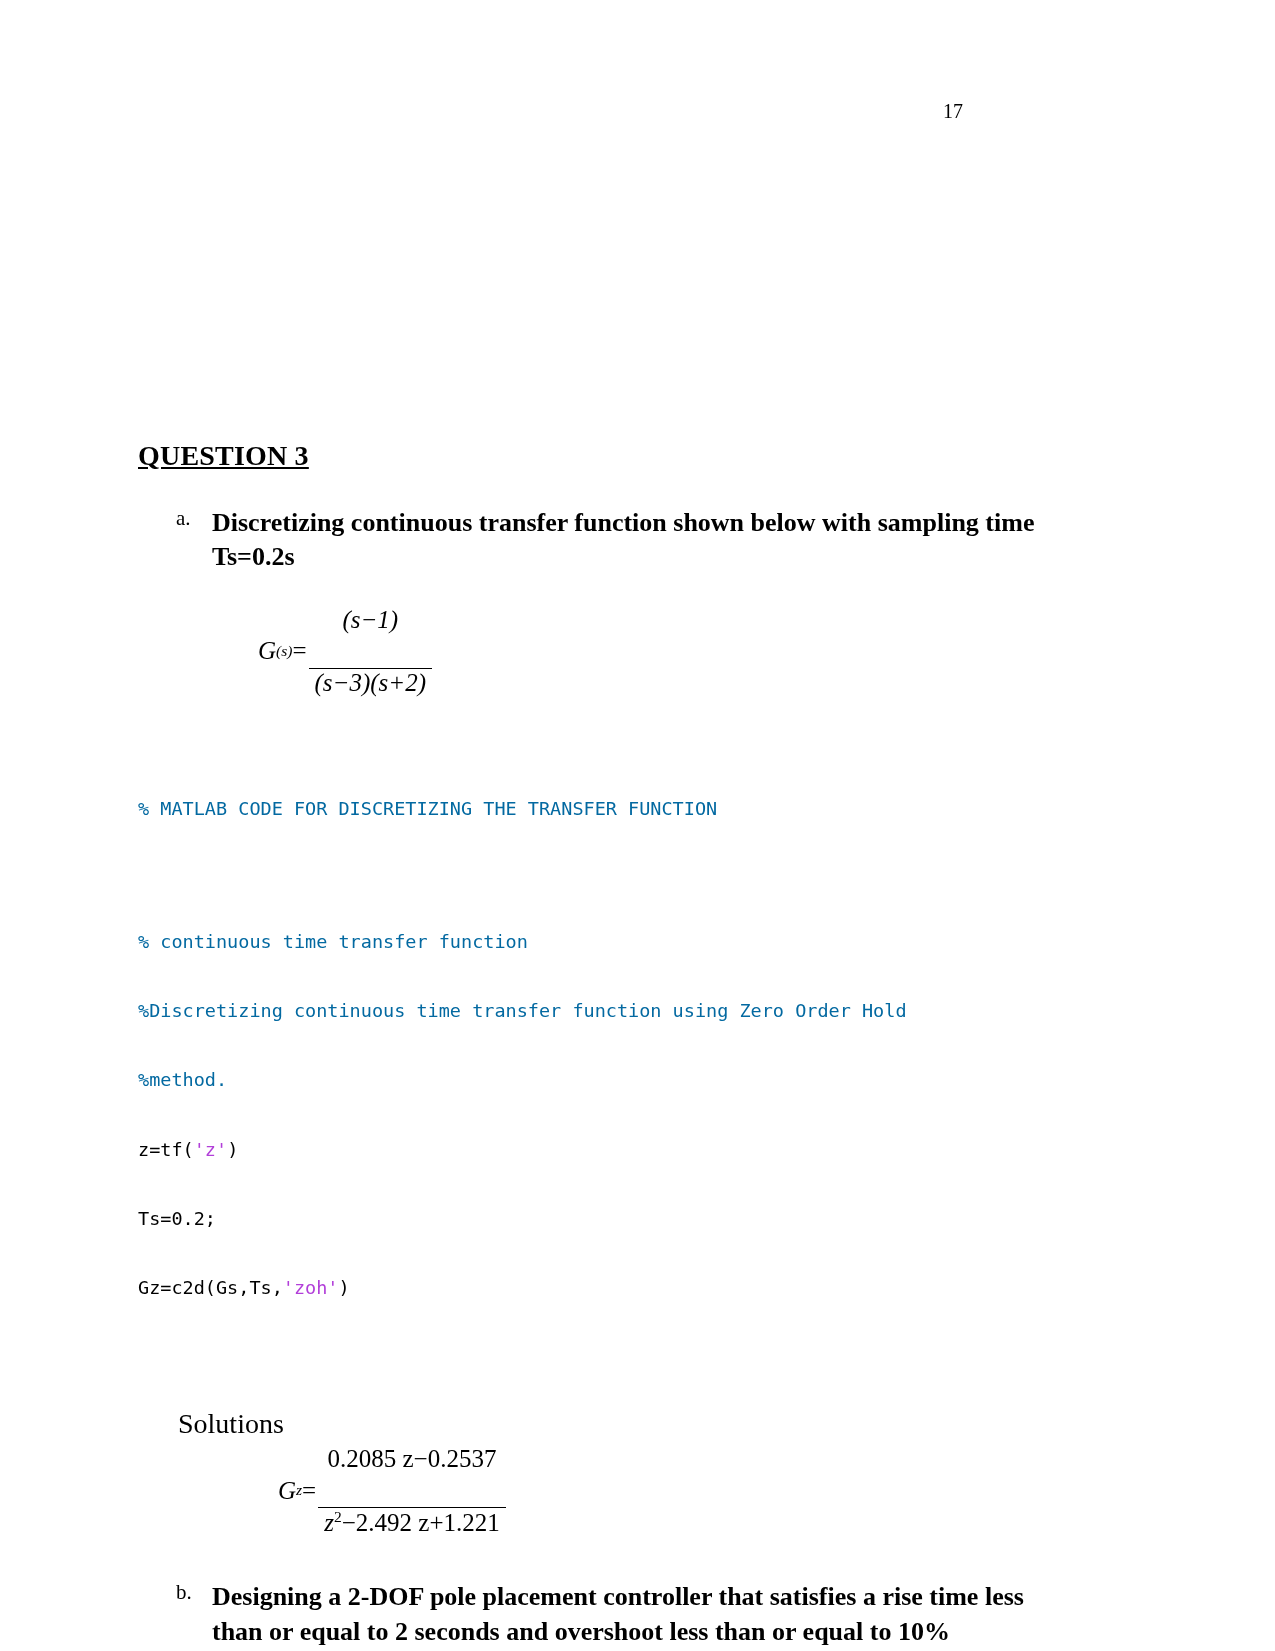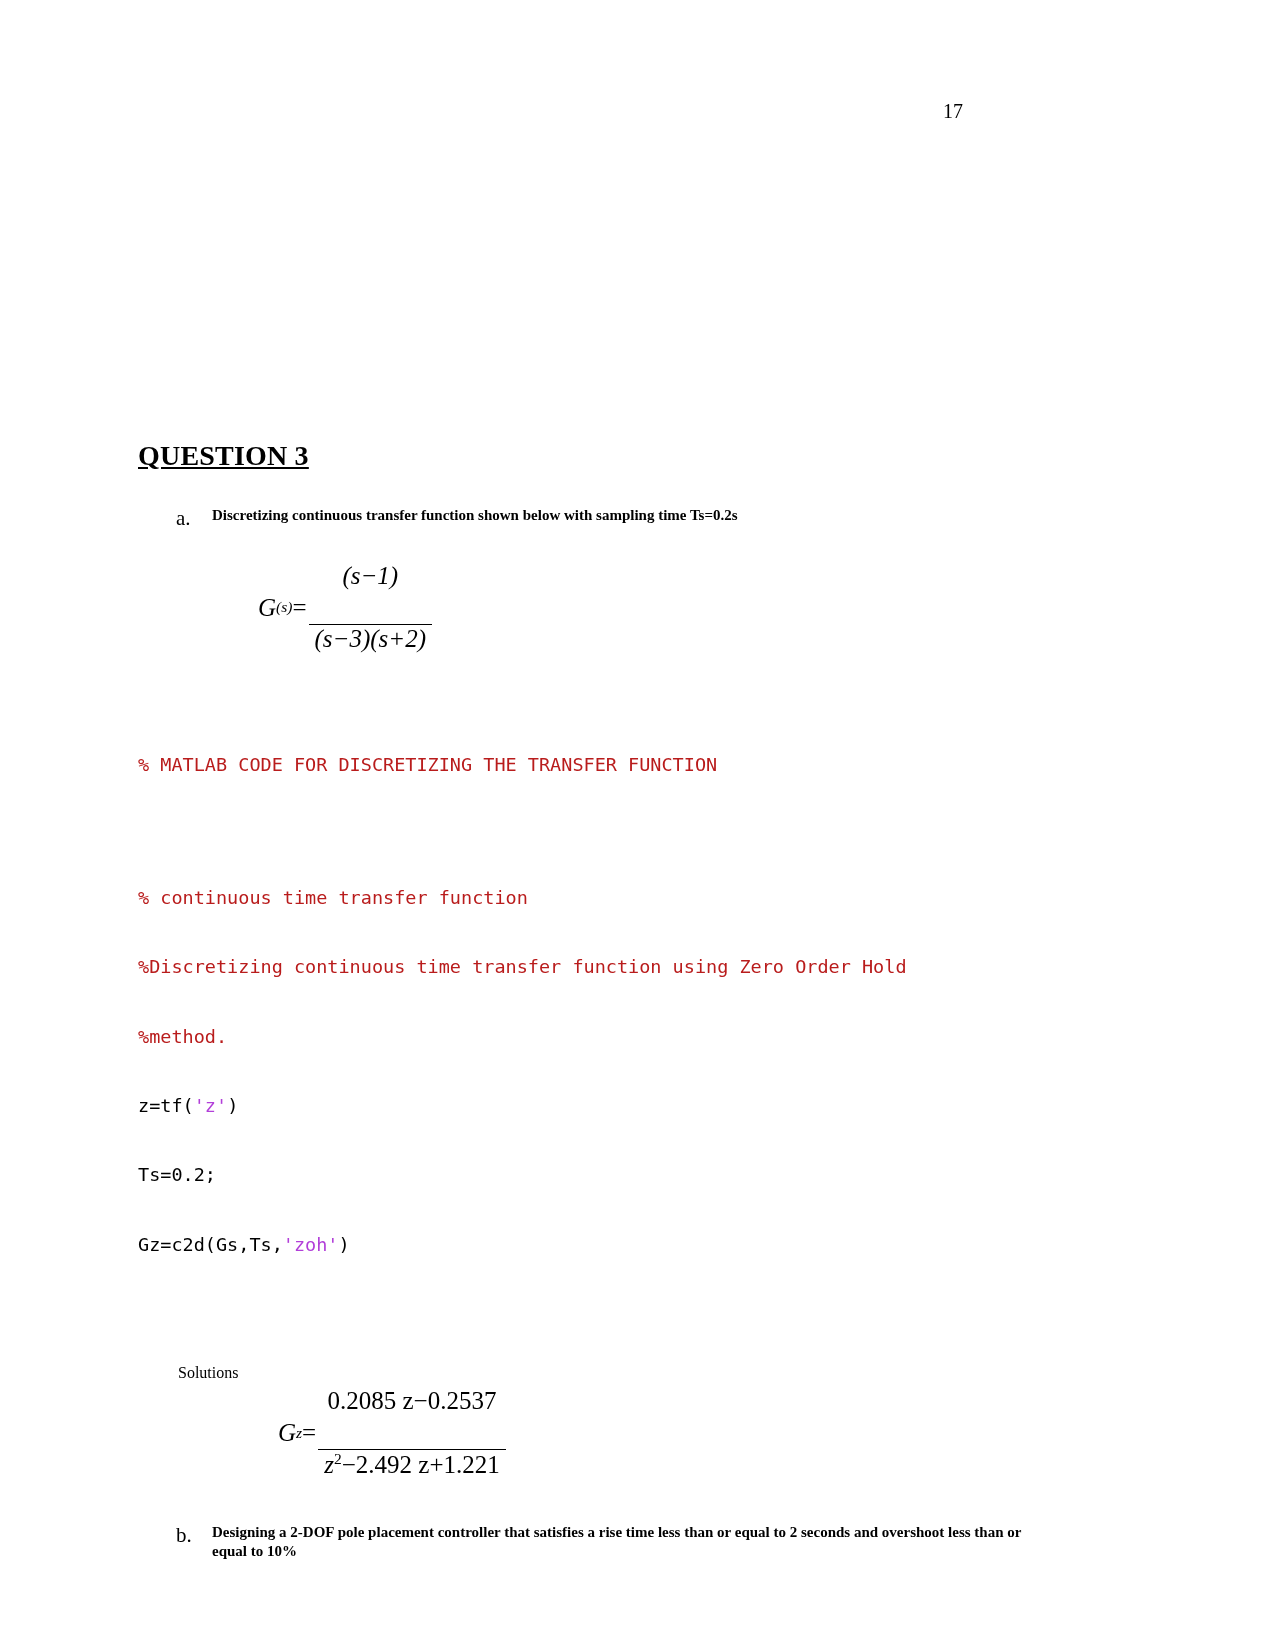--- a/index.html
+++ b/index.html
@@ -39,21 +39,21 @@
     margin-left:38px;
     margin-bottom:0;
   }
   .item-marker{
     width:36px;
     flex:0 0 36px;
     font-size:21px;
     font-weight:normal;
   }
   .item-text{
-    font-size:15px;
+    font-size:26px;
     font-weight:bold;
     line-height:1.32;
     max-width:840px;
   }
 
   
   .math{
     font-family:"Liberation Serif", serif;
     font-style:italic;
     font-size:25px;
@@ -84,27 +84,27 @@
 
   
   .code{
     font-family:"DejaVu Sans Mono","Liberation Mono", monospace;
     font-size:18.5px;
     line-height:1.25;
     margin-top:56px;
     white-space:pre;
     letter-spacing:0px;
   }
-  .code .cmt{color:#b91c1c;}
+  .code .cmt{color:#0369a1;}
   .code .str{color:#b23fd9;}
   .code .code-line{min-height:23px;}
   .code .gap{height:17px;}
 
   .solutions-label{
-    font-size:16px;
+    font-size:28px;
     margin:62px 0 0 40px;
   }
 </style>
 </head>
 <body>
 
 <div class="page">
 
   <div class="page-number">17</div>
 

